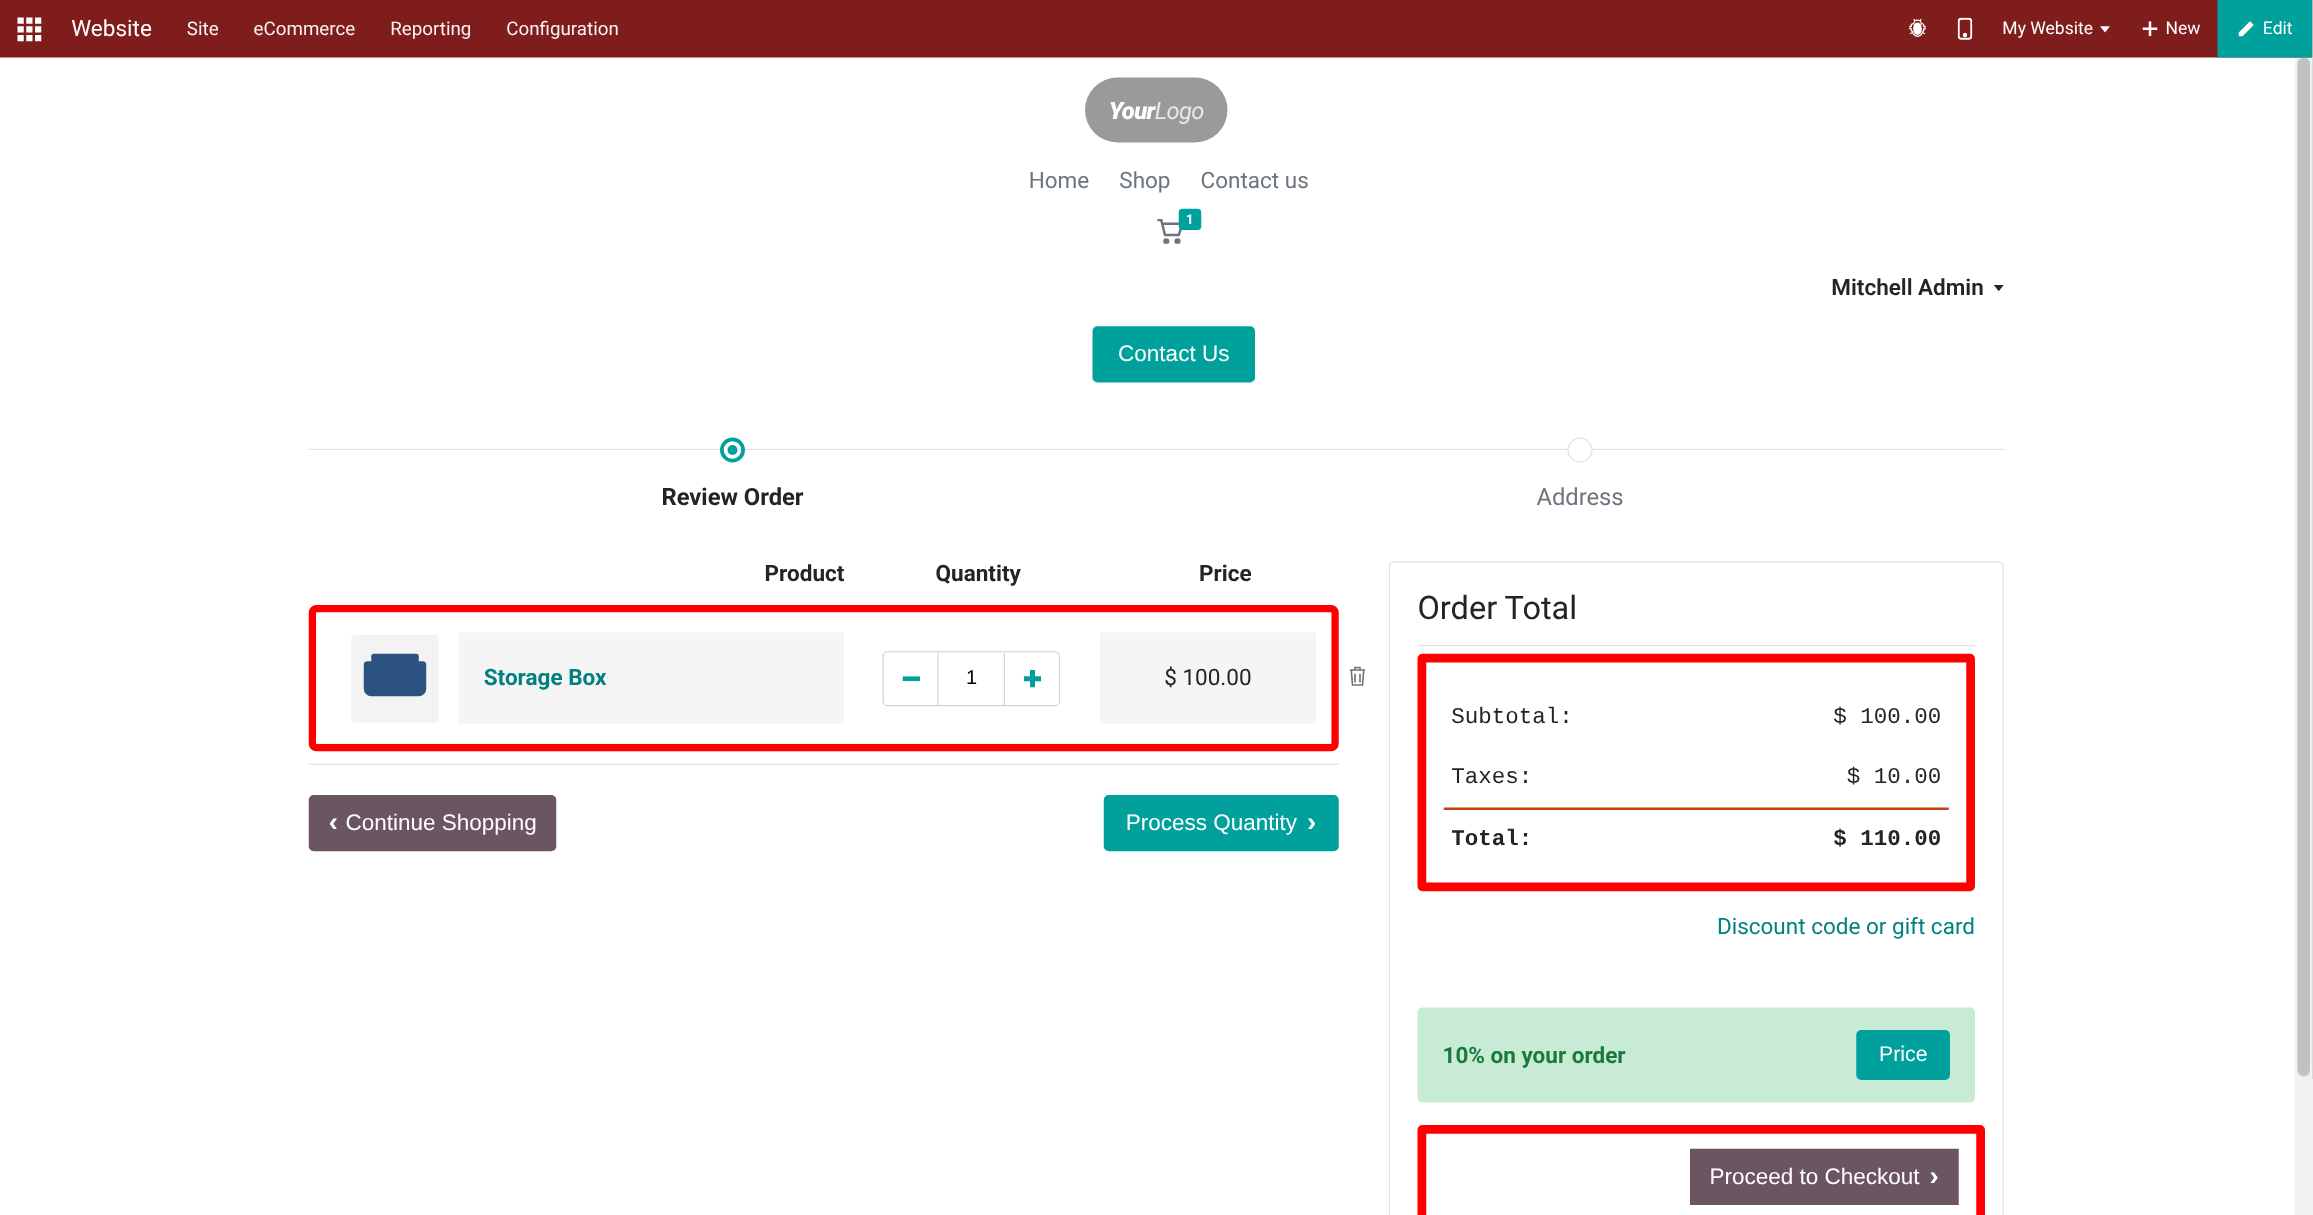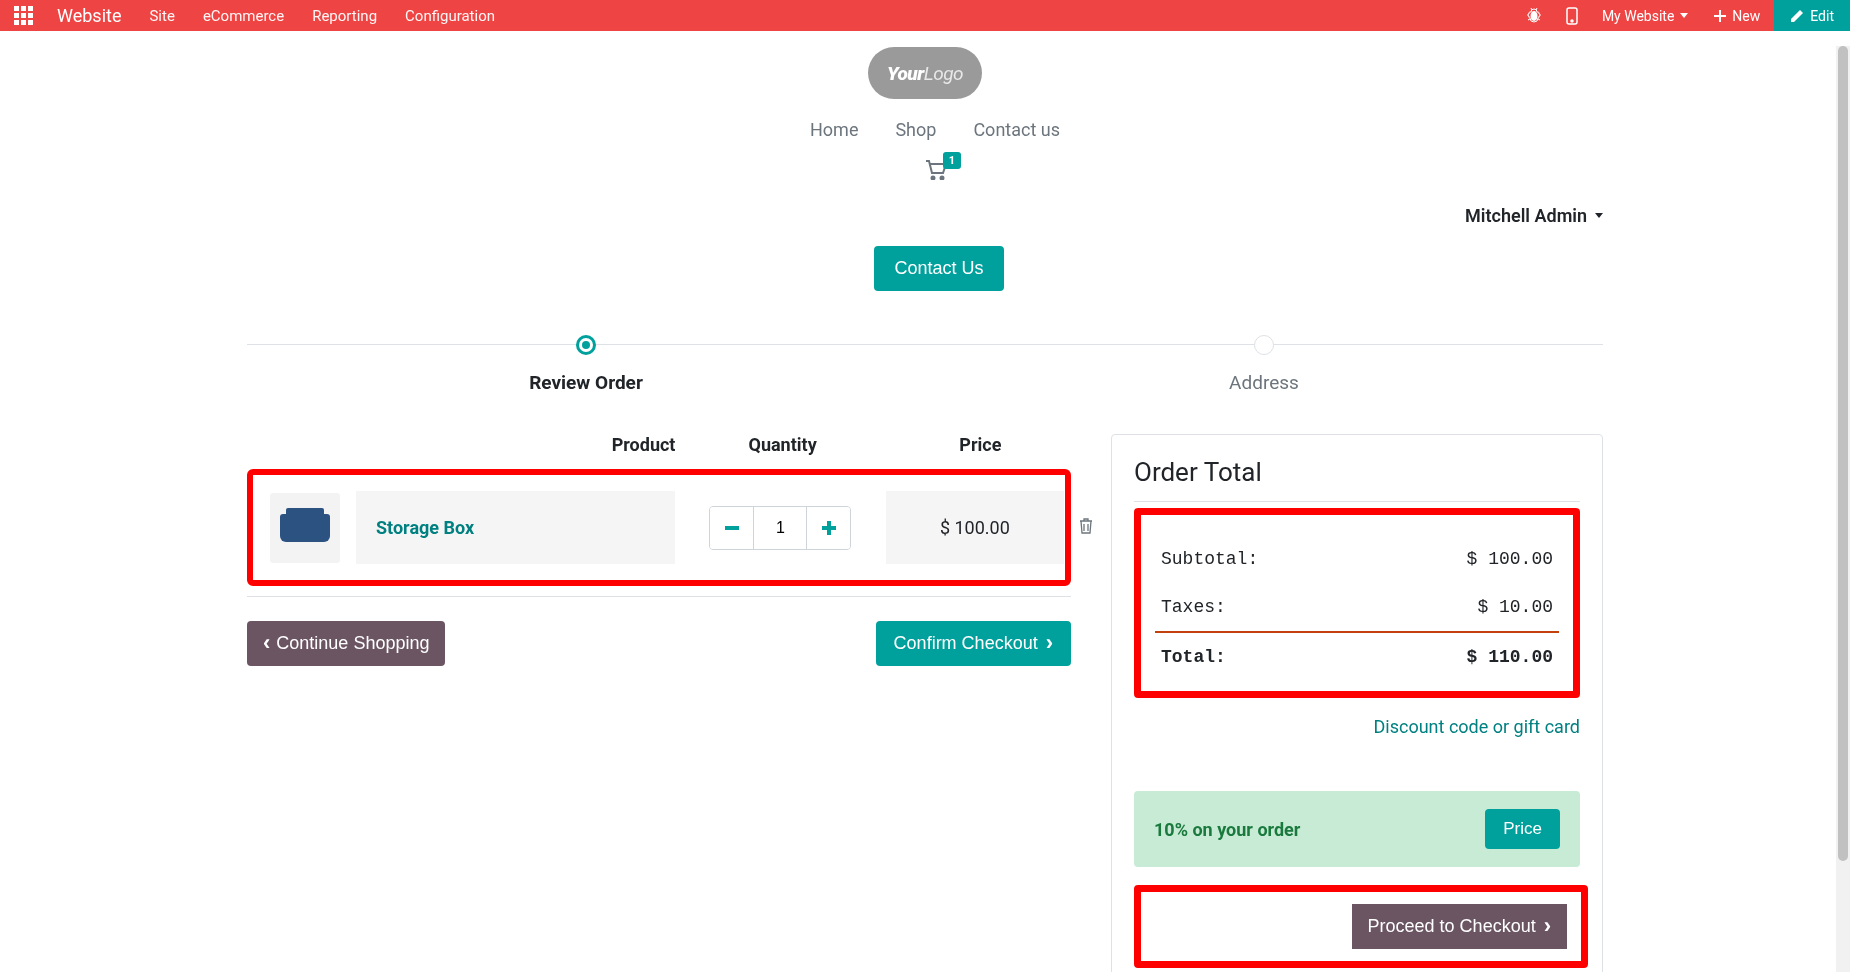--- a/index.html
+++ b/index.html
@@ -1,19 +1,19 @@
 <!DOCTYPE html>
 <html><head>
   <meta charset="utf-8">
   <style>
     * { margin: 0; padding: 0; box-sizing: border-box; }
     body { font-family: -apple-system, BlinkMacSystemFont, "Segoe UI", Roboto, sans-serif; font-size: 14px; color: #212529; background: #fff; }
     
     
-    .topbar { background: #ef4444; color: #fff; display: flex; align-items: center; height: 31px; padding: 0 0 0 8px; }
+    .topbar { background: #7f1d1d; color: #fff; display: flex; align-items: center; height: 46px; padding: 0 0 0 8px; }
     .topbar-left { display: flex; align-items: center; gap: 18px; }
     .apps-icon { display: grid; grid-template-columns: repeat(3, 5px); grid-template-rows: repeat(3, 5px); gap: 2px; padding: 6px; cursor: pointer; }
     .apps-icon span { background: #fff; width: 5px; height: 5px; }
     .topbar-brand { font-size: 18px; font-weight: 400; margin-right: 10px; }
     .topbar-menu { display: flex; gap: 28px; font-size: 15px; }
     .topbar-menu span { cursor: pointer; opacity: 0.95; }
     .topbar-right { margin-left: auto; display: flex; align-items: center; height: 100%; }
     .topbar-icon { padding: 0 12px; cursor: pointer; font-size: 15px; display: flex; align-items: center; height: 100%; }
     .topbar-website { padding: 0 12px; cursor: pointer; display: flex; align-items: center; gap: 6px; height: 100%; }
     .topbar-new { padding: 0 14px; cursor: pointer; display: flex; align-items: center; gap: 6px; height: 100%; }
@@ -21,21 +21,21 @@
     .caret-down { width: 0; height: 0; border-left: 4px solid transparent; border-right: 4px solid transparent; border-top: 5px solid #fff; display: inline-block; }
     
     
     .page-wrap { max-width: 1500px; margin: 0 auto; padding: 0 18px; }
     
     
     .site-header { display: flex; align-items: center; padding: 16px 54px; gap: 20px; flex-direction: column; }
     .logo { width: 114px; height: 52px; background: #9a9a9a; border-radius: 26px; display: flex; align-items: center; justify-content: center; color: #fff; font-style: italic; font-weight: bold; font-size: 19px; letter-spacing: -0.5px; }
     .logo .your { color: #fff; font-weight: 900; }
     .logo .logo-t { color: #e8e8e8; font-weight: 400; }
-    .nav-links { display: flex; gap: 37px; margin-left: 20px; }
+    .nav-links { display: flex; gap: 24px; margin-left: 20px; }
     .nav-links a { color: #6c757d; text-decoration: none; font-size: 18px; cursor: pointer; }
     .cart { margin-left: 22px; position: relative; cursor: pointer; color: #6c757d; font-size: 20px; }
     .cart-badge { position: absolute; top: -8px; right: -14px; background: #00A09D; color: #fff; font-size: 11px; font-weight: bold; padding: 2px 6px; border-radius: 3px; }
     .user-menu { margin-left: auto; color: #212529; font-size: 18px; font-weight: 600; cursor: pointer; display: flex; align-items: center; gap: 8px; }
     .user-menu .caret-down { border-top-color: #212529; }
     .contact-btn { background: #00A09D; color: #fff; border: none; padding: 12px 20px; border-radius: 4px; font-size: 18px; margin-left: 28px; cursor: pointer; }
     
     
     .steps { display: flex; position: relative; margin: 28px 54px 40px; }
     .steps-line { position: absolute; top: 9px; left: 0; right: 0; height: 1px; background: #dee2e6; z-index: 0; }
@@ -51,21 +51,21 @@
     .cart-section { flex: 1; }
     
     
     .cart-header { display: flex; padding: 0 0 14px 0; font-size: 18px; font-weight: 700; color: #212529; }
     .col-product { flex: 0 0 52%; padding-left: 20px; text-align: right; }
     .col-qty { flex: 0 0 26%; text-align: center; }
     .col-price { flex: 0 0 22%; text-align: center; }
     
     .highlight-box { border: 6px solid #ff0000; border-radius: 6px; position: relative; }
     
-    .cart-row { display: flex; align-items: center; padding: 16px 1px; background: #fff; }
+    .cart-row { display: flex; align-items: center; padding: 16px 12px; background: #fff; }
     .product-cell { flex: 0 0 52%; display: flex; align-items: center; gap: 16px; padding-left: 16px; }
     .product-thumb { width: 70px; height: 70px; background: #f3f3f3; border-radius: 3px; display: flex; align-items: center; justify-content: center; }
     .thumb-box { width: 50px; height: 28px; background: #2c5282; border-radius: 3px 3px 6px 6px; position: relative; }
     .thumb-box::before { content:''; position:absolute; top:-6px; left:6px; right:6px; height:8px; background:#2c5282; border-radius: 2px 2px 0 0; }
     .product-name { color: #008080; font-size: 18px; font-weight: 700; cursor: pointer; background: #f5f5f5; padding: 26px 20px; flex: 1; }
     .qty-cell { flex: 0 0 26%; display: flex; justify-content: center; }
     .qty-stepper { display: flex; border: 1px solid #ced4da; border-radius: 4px; overflow: hidden; background: #fff; }
     .qty-btn { width: 44px; height: 42px; background: #fff; border: none; color: #00A09D; font-size: 22px; font-weight: bold; cursor: pointer; display: flex; align-items: center; justify-content: center; }
     .qty-btn:first-child { border-right: 1px solid #ced4da; }
     .qty-btn:last-child { border-left: 1px solid #ced4da; }
@@ -244,21 +244,21 @@
     </div>
 
     <div class="row-sep"></div>
 
     <div class="cart-actions">
       <button class="btn-back">
         <span class="chevron-left"></span>
         <span>Continue Shopping</span>
       </button>
       <button class="btn-proceed">
-        <span>Confirm Checkout</span>
+        <span>Process Quantity</span>
         <span class="chevron-right"></span>
       </button>
     </div>
   </div>
 
   <div class="order-total">
     <h2>Order Total</h2>
     <hr>
     <div class="totals-highlight">
       <div class="total-row">

